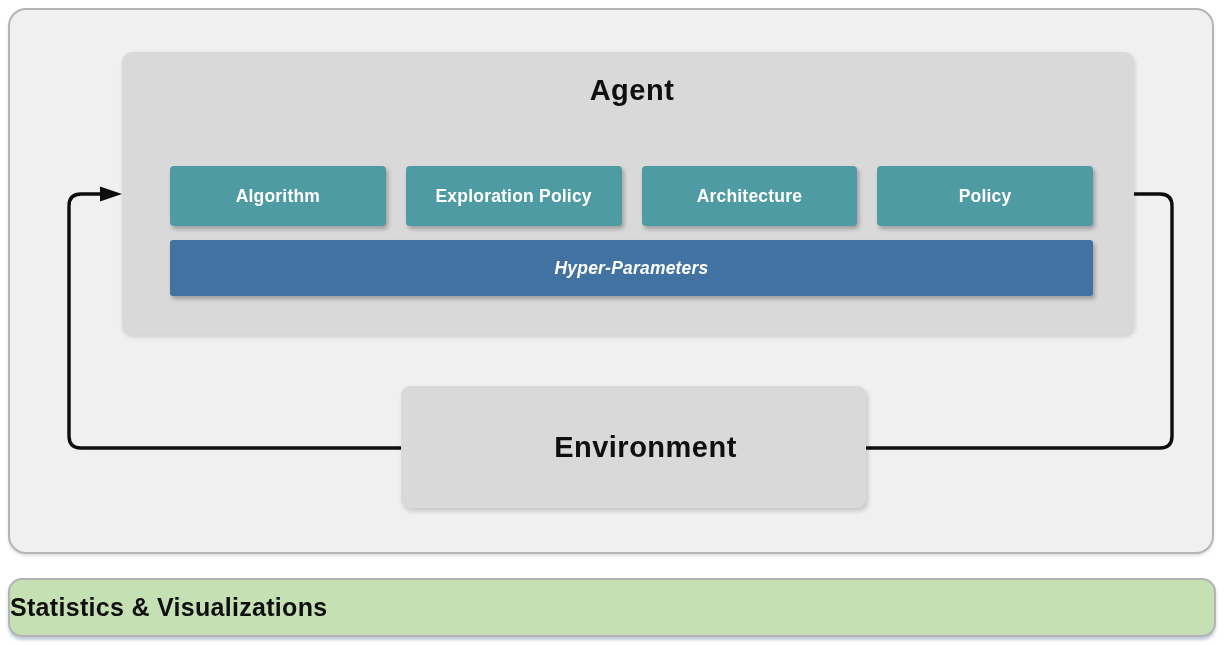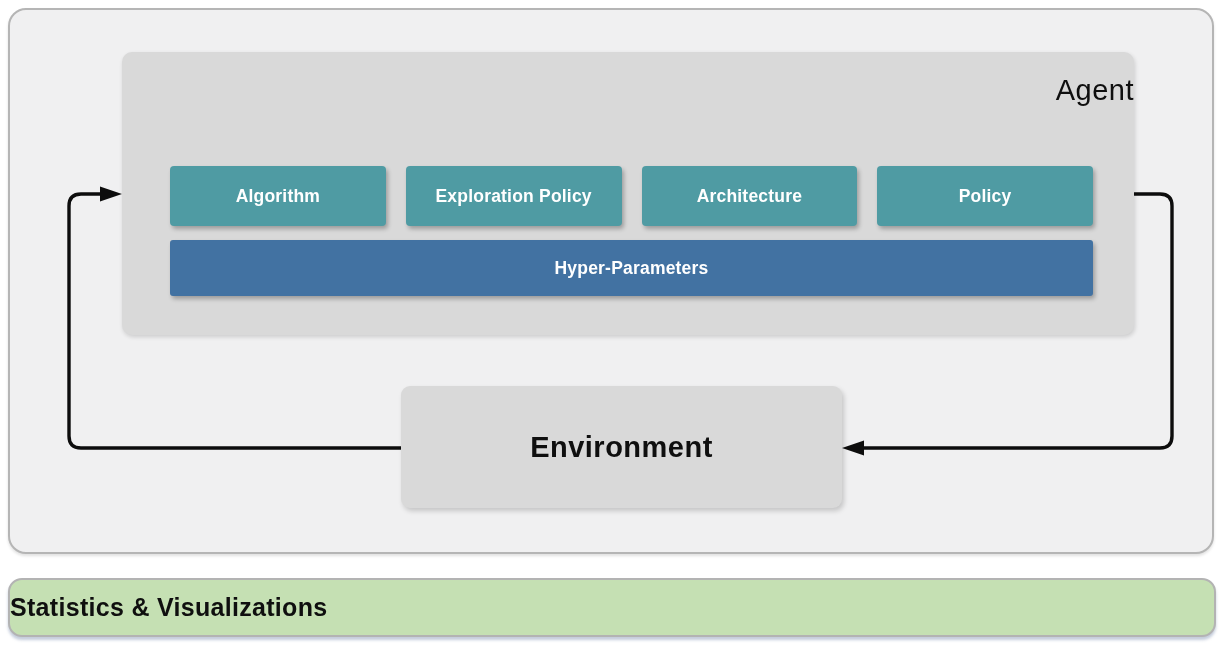--- a/index.html
+++ b/index.html
@@ -44,23 +44,23 @@
     top: 52px;
     width: 1012px;
     height: 283px;
     background: #d9d9d9;
     border-radius: 10px;
     box-shadow: 1px 2px 4px rgba(0,0,0,0.15);
     z-index: 3;
   }
   .agent-title {
     padding-top: 22px;
-    text-align: right;
+    text-align: center;
     font-size: 29px;
-    font-weight: normal;
+    font-weight: bold;
     color: #0f0f0f;
     letter-spacing: 0.5px;
     margin-left: 8px;
   }
   .comp-row {
     position: absolute;
     left: 48px;
     top: 85px;
     width: 923px;
     height: 89px;
@@ -90,39 +90,41 @@
     background: #4272a2;
     border-radius: 3px;
     box-shadow: 2px 3px 4px rgba(0,0,0,0.28);
     display: flex;
     align-items: center;
     justify-content: center;
     color: #ffffff;
     font-size: 17.5px;
     font-weight: bold;
     letter-spacing: 0.2px;
+    font-style: italic;
   }
   
   .env-box {
     position: absolute;
     left: 401px;
     top: 386px;
     width: 441px;
     height: 122px;
     background: #d9d9d9;
     border-radius: 9px;
     box-shadow: 2px 3px 5px rgba(0,0,0,0.18);
     display: flex;
     align-items: center;
     justify-content: center;
     font-size: 29px;
     font-weight: bold;
     color: #0f0f0f;
     letter-spacing: 0.5px;
     z-index: 3;
+    padding-left: 24px;
   }
   
   .footer-bar {
     position: absolute;
     left: 8px;
     top: 578px;
     width: 1204px;
     height: 55px;
     background: #c5e0b3;
     border: 2px solid #b3b3b3;

